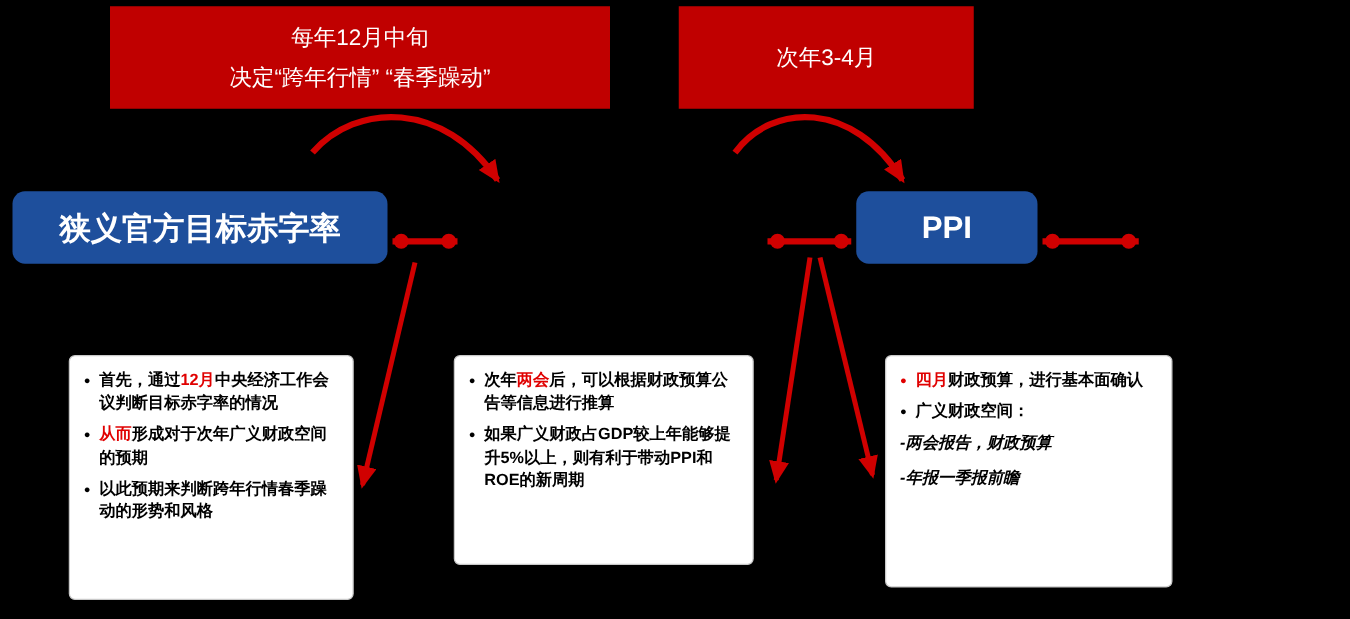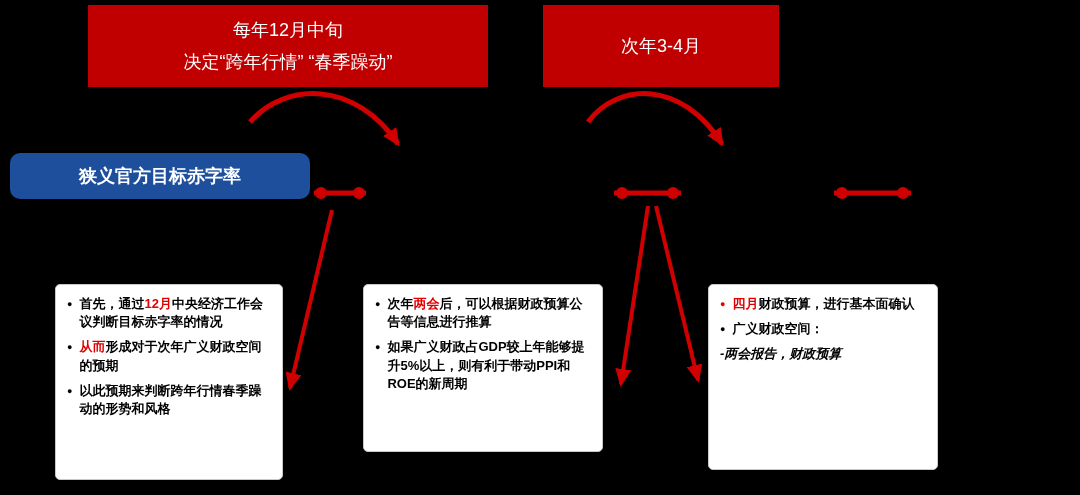--- a/index.html
+++ b/index.html
@@ -22,22 +22,22 @@
 
   .banner{
     position:absolute;background:var(--banner-red);color:#fff;
     display:flex;flex-direction:column;justify-content:center;align-items:center;
     font-weight:normal;font-size:18px;line-height:1.8;
   }
   .banner-1{left:88px;top:5px;width:400px;height:82px;}
   .banner-2{left:543px;top:5px;width:236px;height:82px;}
 
   .stage{
-    position:absolute;top:153px;height:46px;background:var(--box-blue);
-    border-radius:10px;color:#fff;font-weight:bold;font-size:18px;
+    position:absolute;top:153px;height:58px;background:var(--box-blue);
+    border-radius:10px;color:#fff;font-weight:bold;font-size:25px;
     display:flex;align-items:center;justify-content:center;text-align:center;
   }
   .stage-1{left:10px;width:300px;}
   .stage-2{left:370px;width:240px;}
   .stage-3{left:685px;width:145px;}
   .stage-4{left:915px;width:155px;}
 
   .note{
     position:absolute;top:284px;background:var(--note-bg);
     border:1px solid #c9c9c9;border-radius:5px;
@@ -91,20 +91,21 @@
 
   <div class="banner banner-1">
     <div>每年12月中旬</div>
     <div>决定“跨年行情” “春季躁动”</div>
   </div>
   <div class="banner banner-2">
     <div>次年3-4月</div>
   </div>
 
   <div class="stage stage-1">狭义官方目标赤字率</div>
+  <div class="stage stage-3">PPI</div>
 
   <div class="note note-1">
       <div class="note-item">
         <span class="bullet">●</span>
         <span class="note-text"><span>首先，通过</span><span class="red">12月</span><span>中央经济工作会议判断目标赤字率的情况</span></span>
       </div>
       <div class="note-item">
         <span class="bullet">●</span>
         <span class="note-text"><span class="red">从而</span><span>形成对于次年广义财政空间的预期</span></span>
       </div>
@@ -128,15 +129,18 @@
         <span class="bullet red">●</span>
         <span class="note-text"><span class="red">四月</span><span>财政预算，进行基本面确认</span></span>
       </div>
       <div class="note-item">
         <span class="bullet">●</span>
         <span class="note-text"><span>广义财政空间：</span></span>
       </div>
       <div class="note-item no-bullet">
         <span class="note-text"><span>-两会报告，财政预算</span></span>
       </div>
+      <div class="note-item no-bullet">
+        <span class="note-text"><span>-年报一季报前瞻</span></span>
+      </div>
     </div>
 
 </div>
 
 </body></html>

